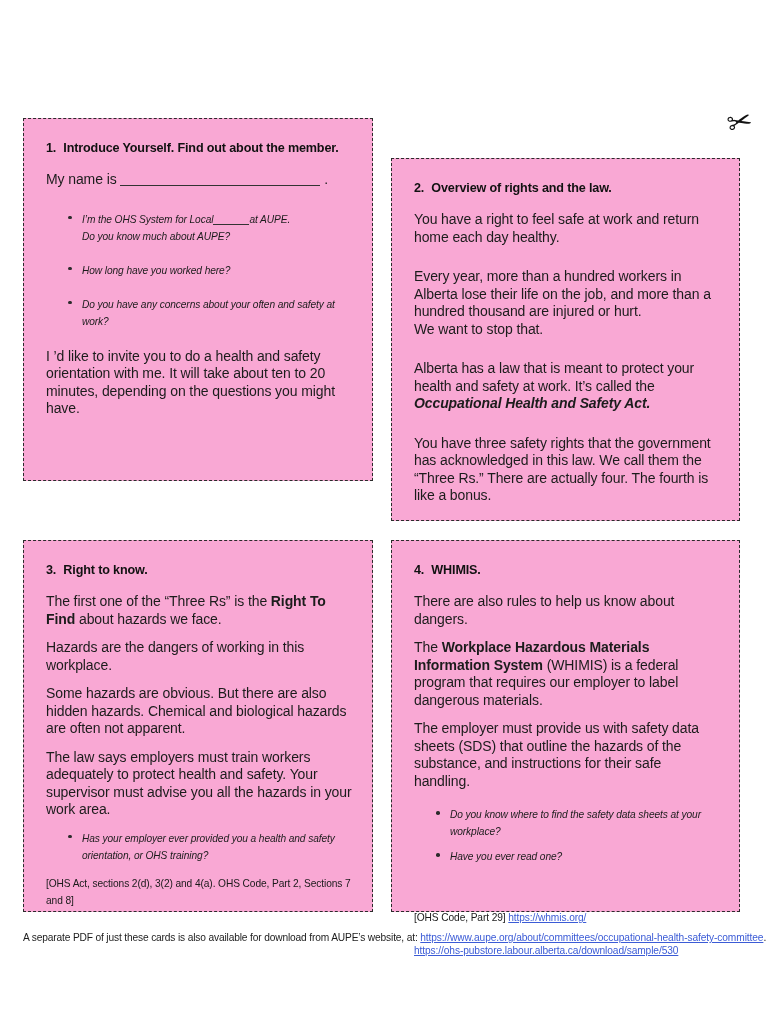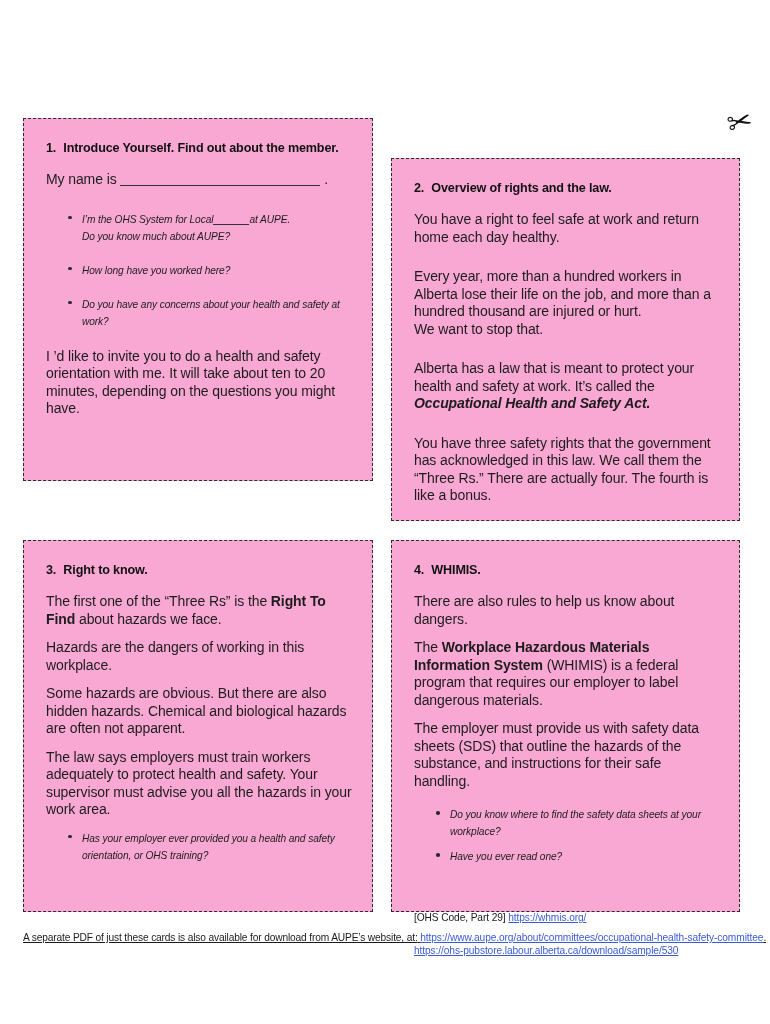--- a/index.html
+++ b/index.html
@@ -130,21 +130,20 @@
   #footer {
     position: absolute;
     left: 23px;
     top: 930px;
     width: 724px;
     font-size: 10.2px;
     line-height: 15px;
     letter-spacing: -0.15px;
     color: #1c1c1c;
     white-space: nowrap;
-    text-decoration: underline;
   }
 </style>
 </head>
 <body>
 
 <div class="page">
 
   <div class="card" id="card-1">
     <div class="card-title">
       <span class="num">1.</span>
@@ -154,21 +153,21 @@
     <p class="para gap-lg">
       <span>My name is </span><span class="blank-line blank-long"></span><span> .</span>
     </p>
 
     <ul class="bullets">
       <li>
         <span>I’m the OHS System for Local</span><span class="blank-line blank-short"></span><span>at AUPE.</span><br>
         <span>Do you know much about AUPE?</span>
       </li>
       <li>How long have you worked here?</li>
-      <li>Do you have any concerns about your health and safety at work?</li>
+      <li>Do you have any concerns about your often and safety at work?</li>
     </ul>
 
     <p class="para" style="margin-top:18px;">I ’d like to invite you to do a health and safety orientation with me. It will take about ten to 20 minutes, depending on the questions you might have.</p>
   </div>
 
   <div class="card" id="card-2">
     <div class="card-title">
       <span class="num">2.</span>
       <span>Overview of rights and the law.</span>
     </div>
@@ -198,20 +197,21 @@
     </p>
 
     <p class="para tight">Hazards are the dangers of working in this workplace.</p>
     <p class="para tight">Some hazards are obvious. But there are also hidden hazards. Chemical and biological hazards are often not apparent.</p>
     <p class="para tight">The law says employers must train workers adequately to protect health and safety. Your supervisor must advise you all the hazards in your work area.</p>
 
     <ul class="bullets compact" style="margin-bottom:11px;">
       <li>Has your employer ever provided you a health and safety orientation, or OHS training?</li>
     </ul>
 
+    <p class="ref">[OHS Act, sections 2(d), 3(2) and 4(a). OHS Code, Part 2, Sections 7 and 8]</p>
   </div>
 
   <div class="card" id="card-4">
     <div class="card-title">
       <span class="num">4.</span>
       <span>WHIMIS.</span>
     </div>
 
     <p class="para tight">There are also rules to help us know about dangers.</p>
 

